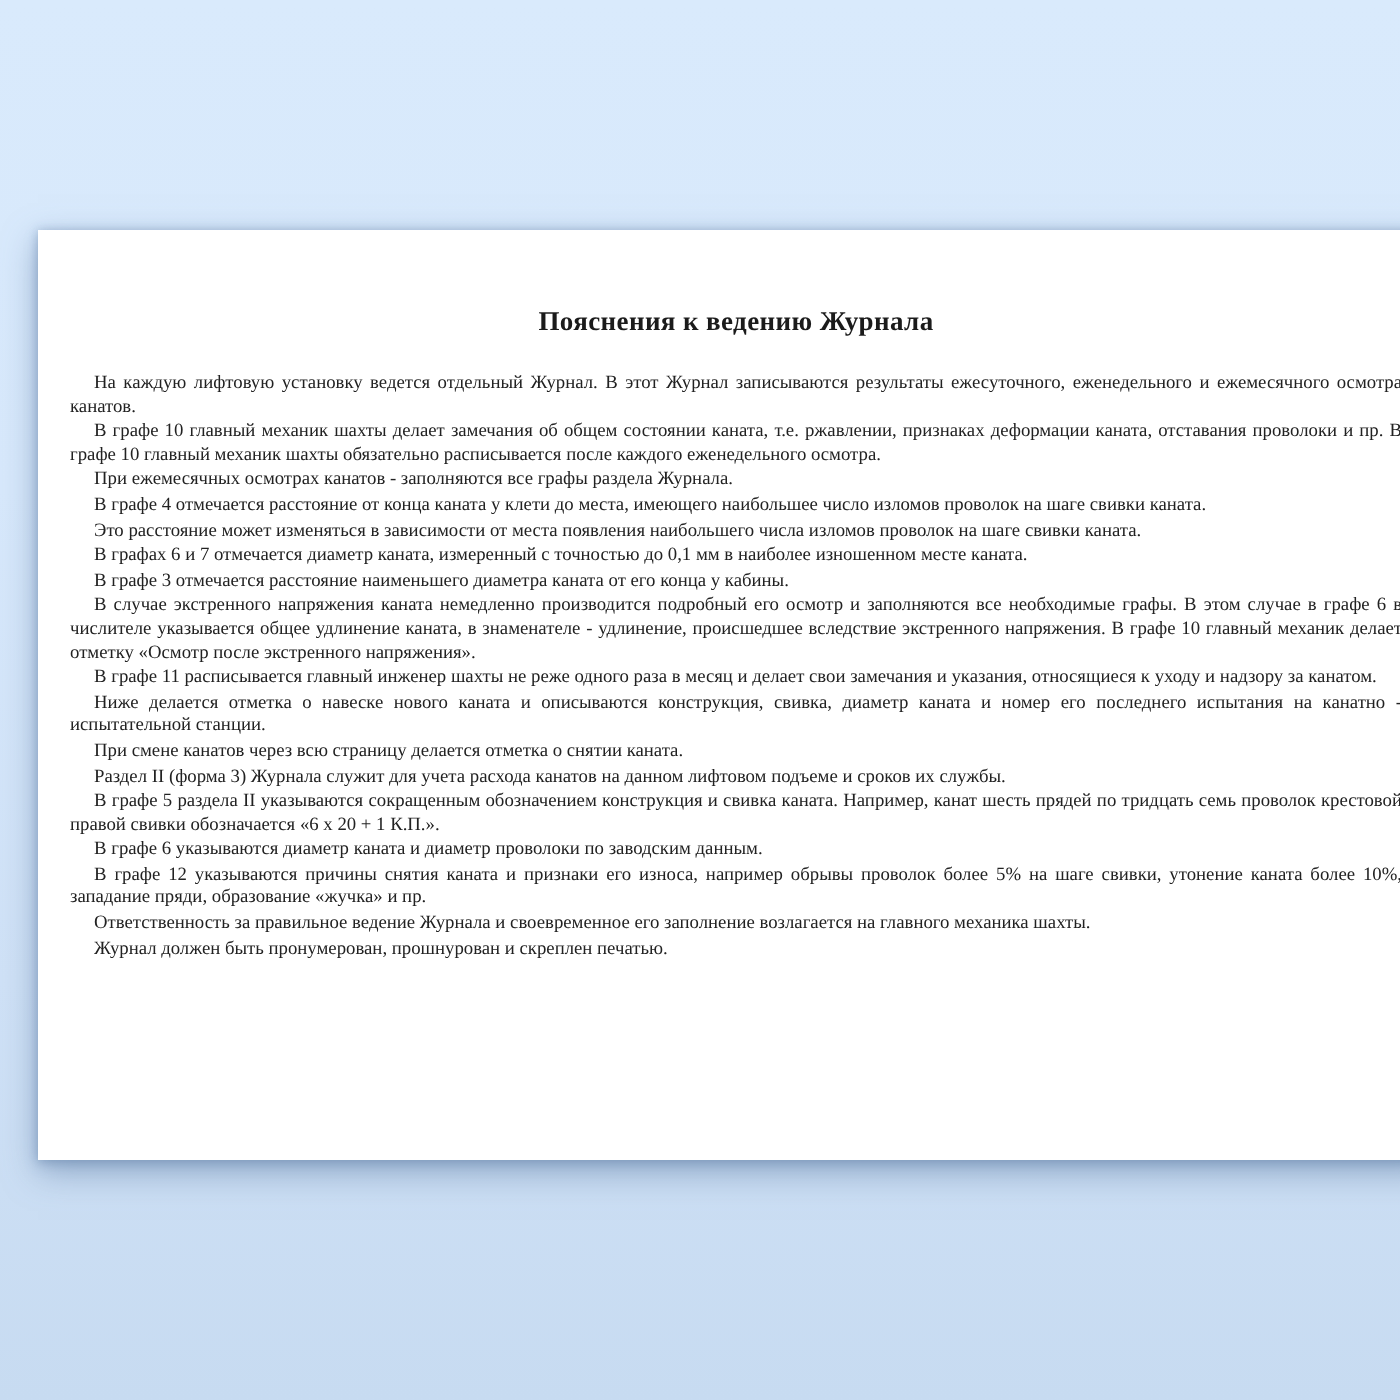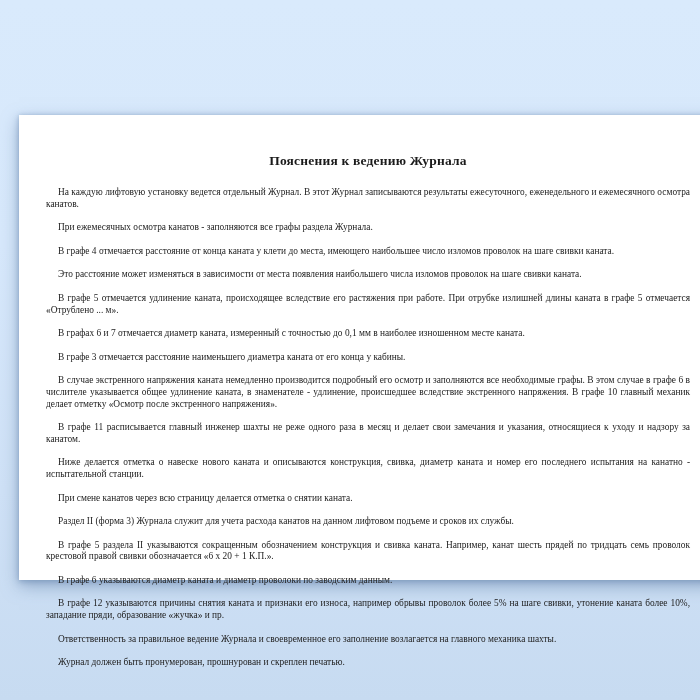--- a/index.html
+++ b/index.html
@@ -37,37 +37,37 @@
     letter-spacing: 0.2px;
   }
   .doc-text {
     margin-top: 18px;
     color: #222222;
     font-size: 9.4px;
     line-height: 11.6px;
     text-align: justify;
   }
   .doc-text p {
-    margin: 12px;
+    margin: 1px;
     padding: 0;
     text-indent: 12px;
   }
 </style>
 </head>
 <body>
 
 <div class="scene">
   <div class="sheet">
     <h1 class="doc-title">Пояснения к ведению Журнала</h1>
     <div class="doc-text">
         <p>На каждую лифтовую установку ведется отдельный Журнал. В этот Журнал записываются результаты ежесуточного, еженедельного и ежемесячного осмотра канатов.</p>
-        <p>При ежемесячных осмотра канатов - заполняются все графы раздела Журнала.</p>
+        <p>В графе 10 главный механик шахты делает замечания об общем состоянии каната, т.е. ржавлении, признаках деформации каната, отставания проволоки и пр. В графе 10 главный механик шахты обязательно расписывается после каждого еженедельного осмотра.</p>
+        <p>При ежемесячных осмотрах канатов - заполняются все графы раздела Журнала.</p>
         <p>В графе 4 отмечается расстояние от конца каната у клети до места, имеющего наибольшее число изломов проволок на шаге свивки каната.</p>
         <p>Это расстояние может изменяться в зависимости от места появления наибольшего числа изломов проволок на шаге свивки каната.</p>
-        <p>В графе 5 отмечается удлинение каната, происходящее вследствие его растяжения при работе. При отрубке излишней длины каната в графе 5 отмечается «Отрублено ... м».</p>
         <p>В графах 6 и 7 отмечается диаметр каната, измеренный с точностью до 0,1 мм в наиболее изношенном месте каната.</p>
         <p>В графе 3 отмечается расстояние наименьшего диаметра каната от его конца у кабины.</p>
         <p>В случае экстренного напряжения каната немедленно производится подробный его осмотр и заполняются все необходимые графы. В этом случае в графе 6 в числителе указывается общее удлинение каната, в знаменателе - удлинение, происшедшее вследствие экстренного напряжения. В графе 10 главный механик делает отметку «Осмотр после экстренного напряжения».</p>
         <p>В графе 11 расписывается главный инженер шахты не реже одного раза в месяц и делает свои замечания и указания, относящиеся к уходу и надзору за канатом.</p>
         <p>Ниже делается отметка о навеске нового каната и описываются конструкция, свивка, диаметр каната и номер его последнего испытания на канатно - испытательной станции.</p>
         <p>При смене канатов через всю страницу делается отметка о снятии каната.</p>
         <p>Раздел II (форма 3) Журнала служит для учета расхода канатов на данном лифтовом подъеме и сроков их службы.</p>
         <p>В графе 5 раздела II указываются сокращенным обозначением конструкция и свивка каната. Например, канат шесть прядей по тридцать семь проволок крестовой правой свивки обозначается «6 х 20 + 1 К.П.».</p>
         <p>В графе 6 указываются диаметр каната и диаметр проволоки по заводским данным.</p>
         <p>В графе 12 указываются причины снятия каната и признаки его износа, например обрывы проволок более 5% на шаге свивки, утонение каната более 10%, западание пряди, образование «жучка» и пр.</p>

